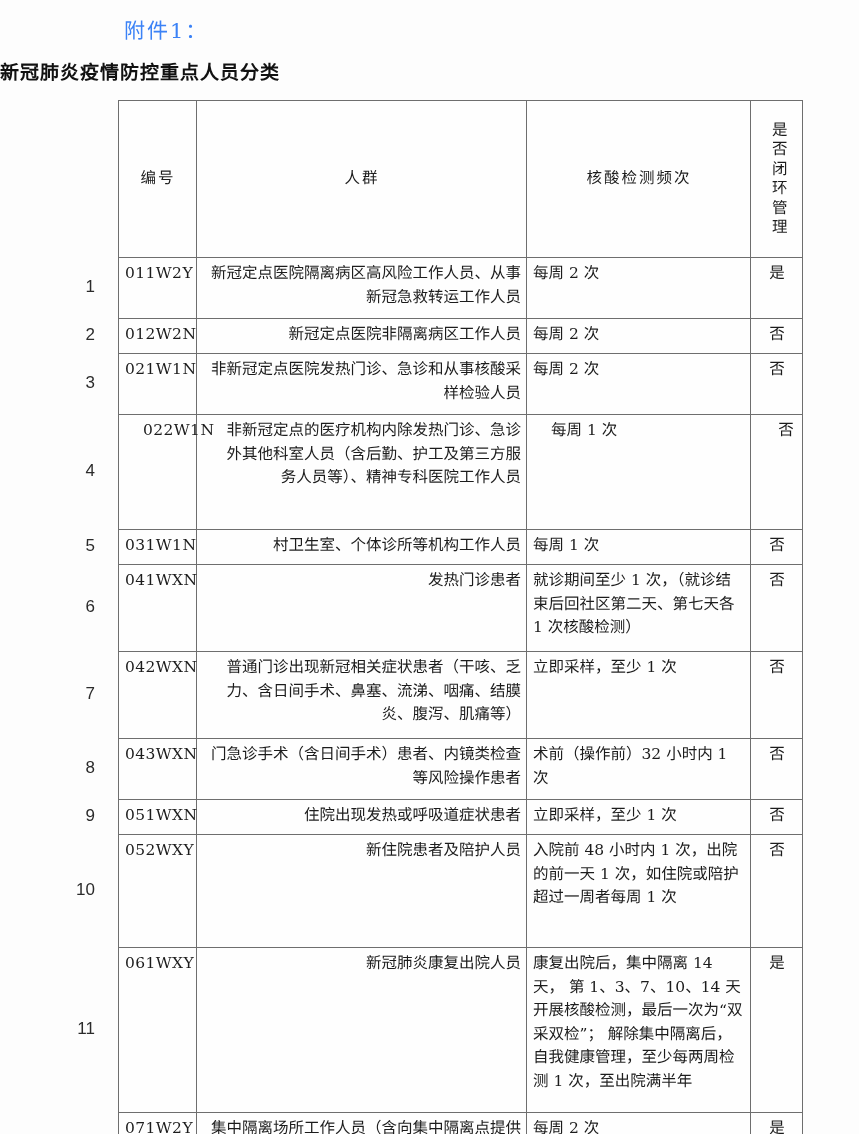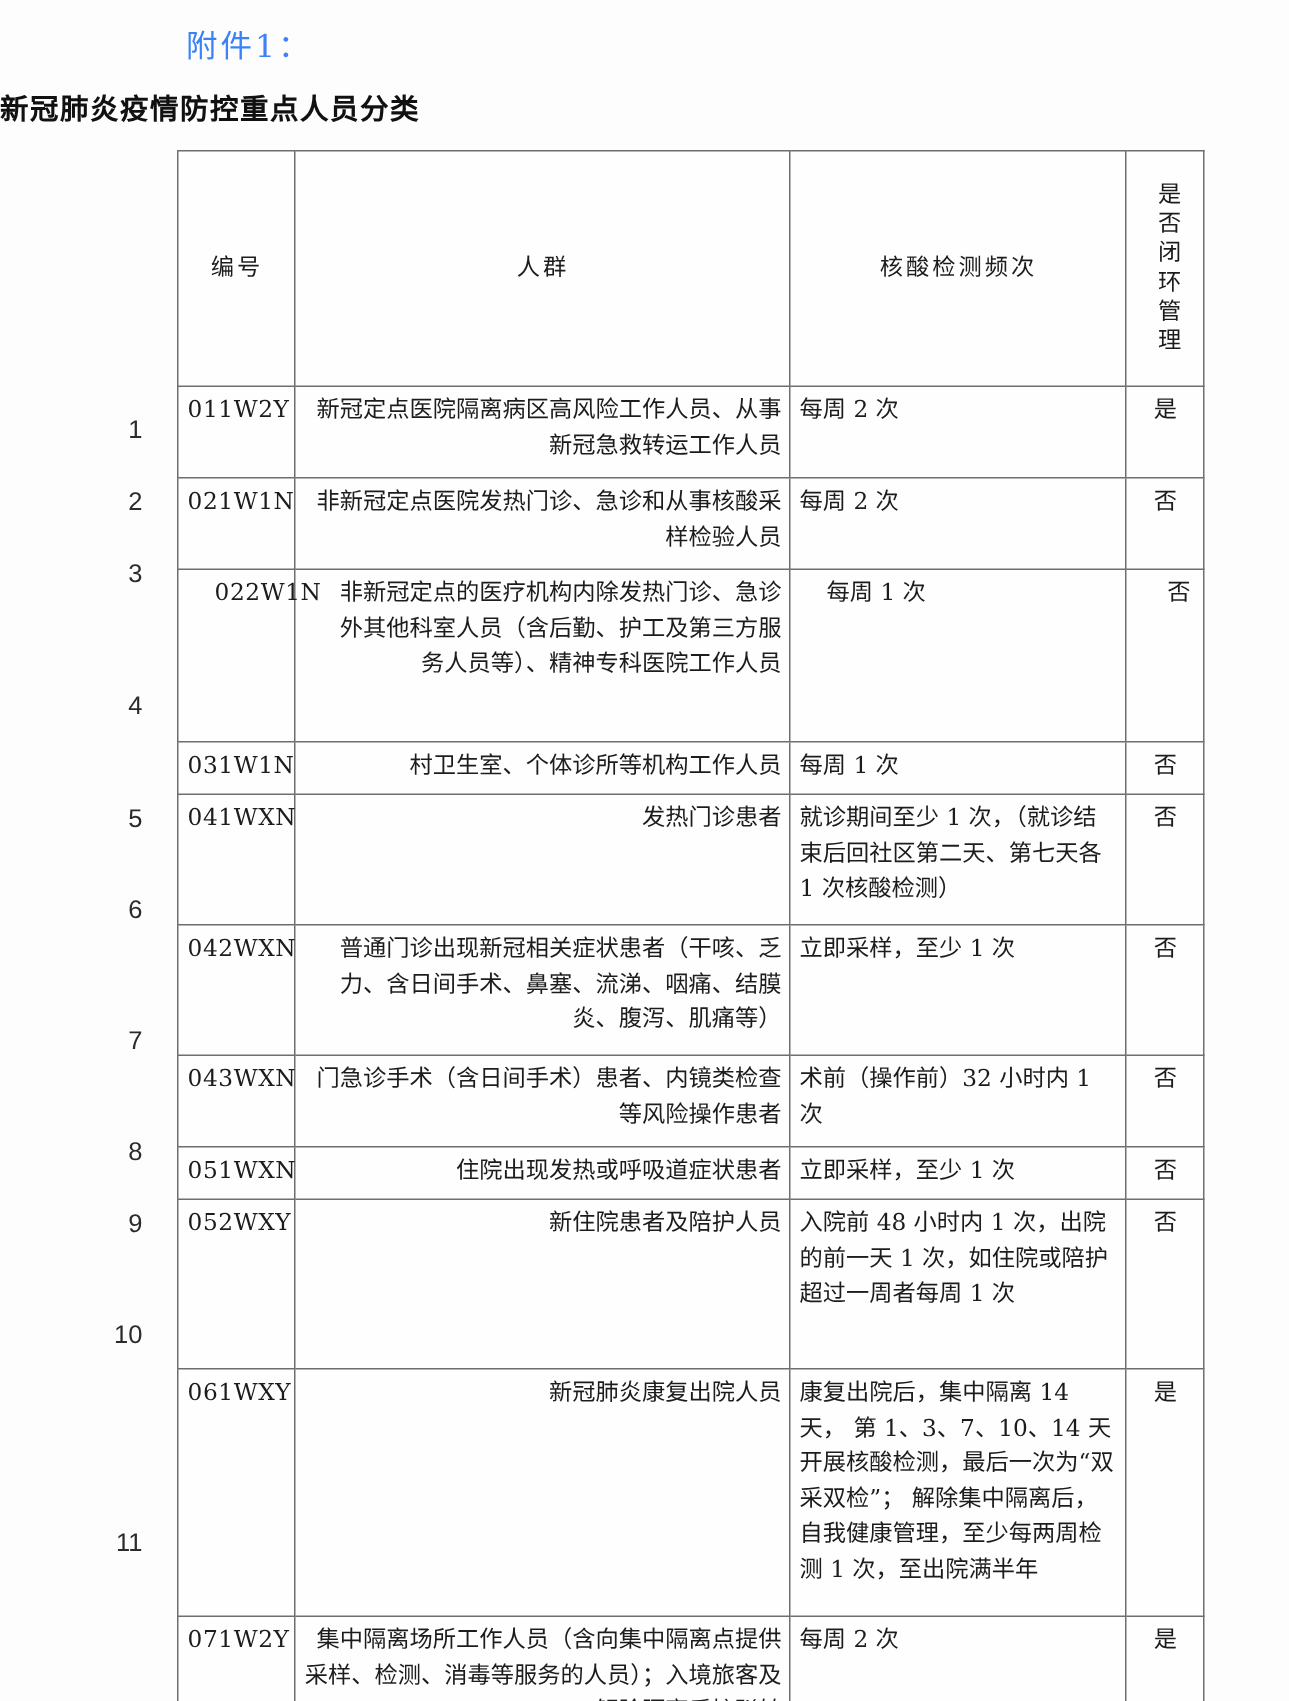--- a/index.html
+++ b/index.html
@@ -194,20 +194,26 @@
                 <span class="vert-head">是否闭环管理</span>
               </div>
           </td>
         </tr>
       <tr class="r1">
             <td class="cell-id">011W2Y</td>
             <td class="cell-group">新冠定点医院隔离病区高风险工作人员、从事新冠急救转运工作人员</td>
             <td class="cell-freq">每周 2 次</td>
             <td class="cell-loop">是</td>
           </tr>
+          <tr class="r2">
+            <td class="cell-id">012W2N</td>
+            <td class="cell-group">新冠定点医院非隔离病区工作人员</td>
+            <td class="cell-freq">每周 2 次</td>
+            <td class="cell-loop">否</td>
+          </tr>
           <tr class="r3">
             <td class="cell-id">021W1N</td>
             <td class="cell-group">非新冠定点医院发热门诊、急诊和从事核酸采样检验人员</td>
             <td class="cell-freq">每周 2 次</td>
             <td class="cell-loop">否</td>
           </tr>
           <tr class="r4">
             <td class="cell-id">022W1N</td>
             <td class="cell-group">非新冠定点的医疗机构内除发热门诊、急诊外其他科室人员（含后勤、护工及第三方服务人员等）、精神专科医院工作人员</td>
             <td class="cell-freq">每周 1 次</td>

